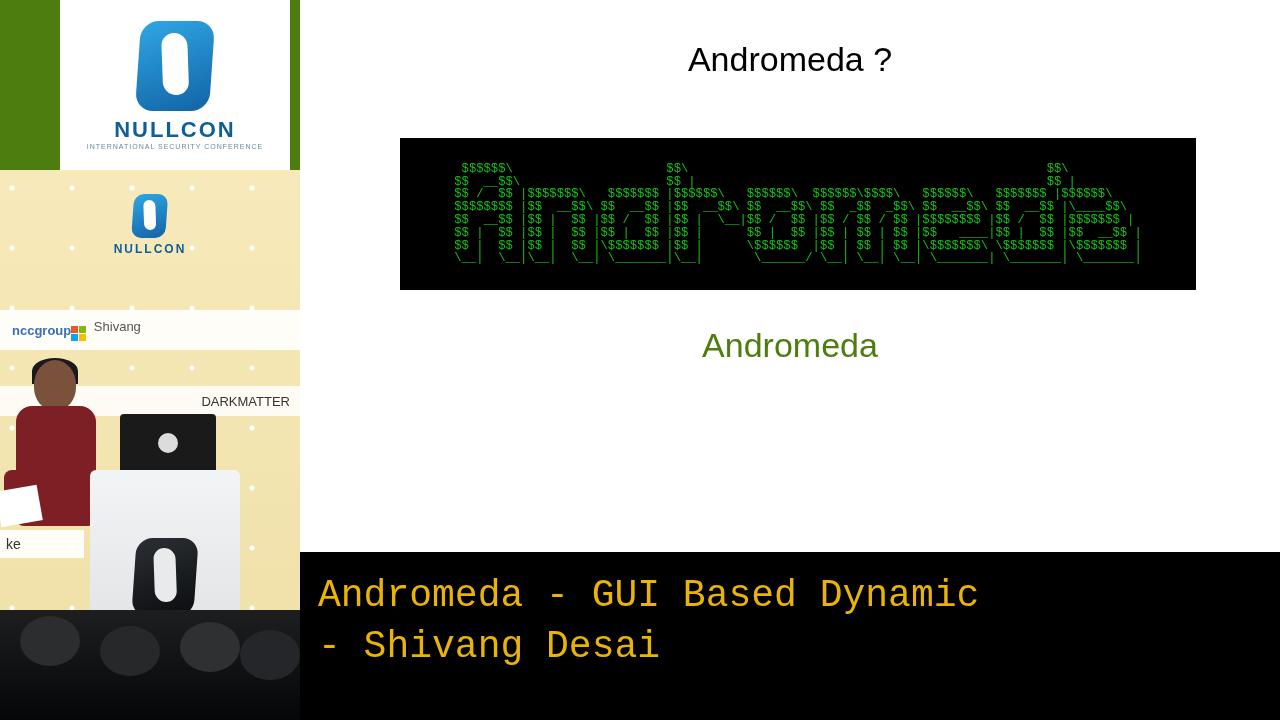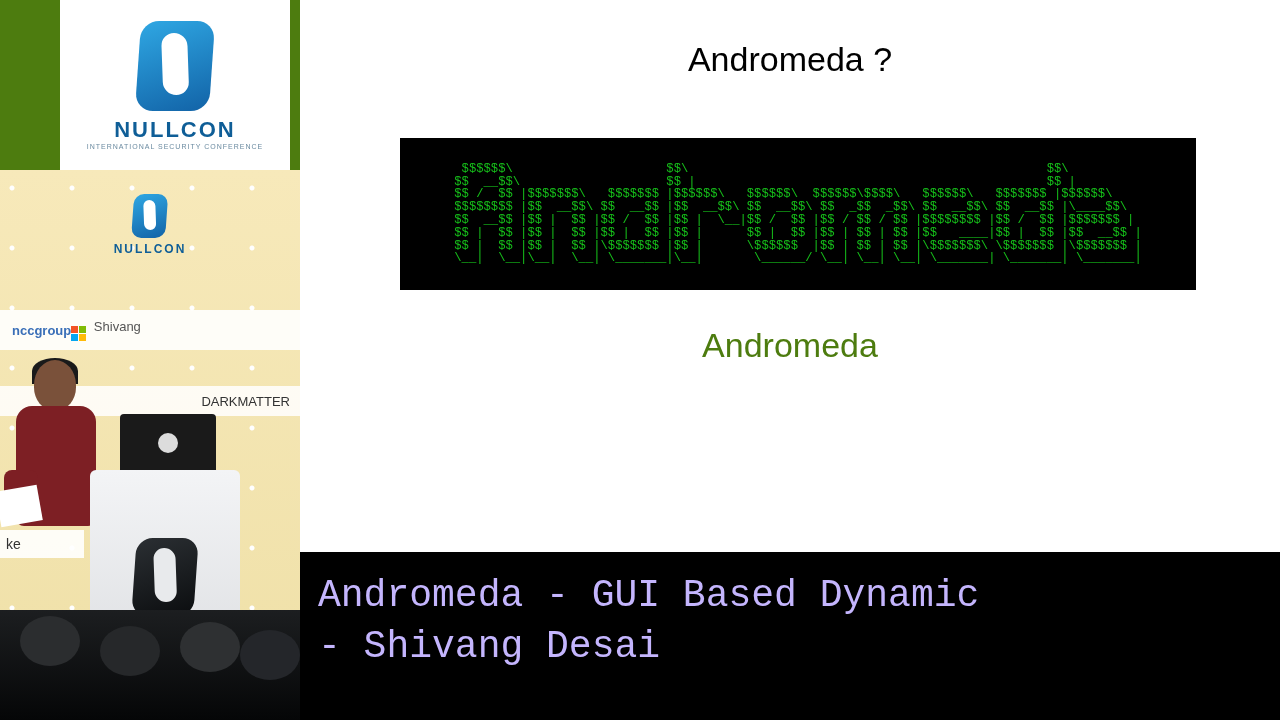--- a/index.html
+++ b/index.html
@@ -132,21 +132,21 @@
       color:#16c21a; font-family:"Courier New", monospace; white-space:pre; font-size:12.2px; line-height:1.05; letter-spacing:0;
     }
     .slide-label{
       position:absolute; top:326px; left:0; width:100%; text-align:center;
       font-size:34px; color:#4d7c0f;
     }
 
     
     .caption{
       position:absolute; left:300px; top:552px; width:980px; height:168px;
-      background:#000; color:#c4b5fd; font-family:"Courier New", monospace;
+      background:#000; color:#eab308; font-family:"Courier New", monospace;
       font-size:38px; line-height:1.35; padding:18px 16px 0 18px;border-radius:15px;
     }
   </style>
 </head>
 <body>
 
 <div class="root">
 
   <div class="left-col">
 

